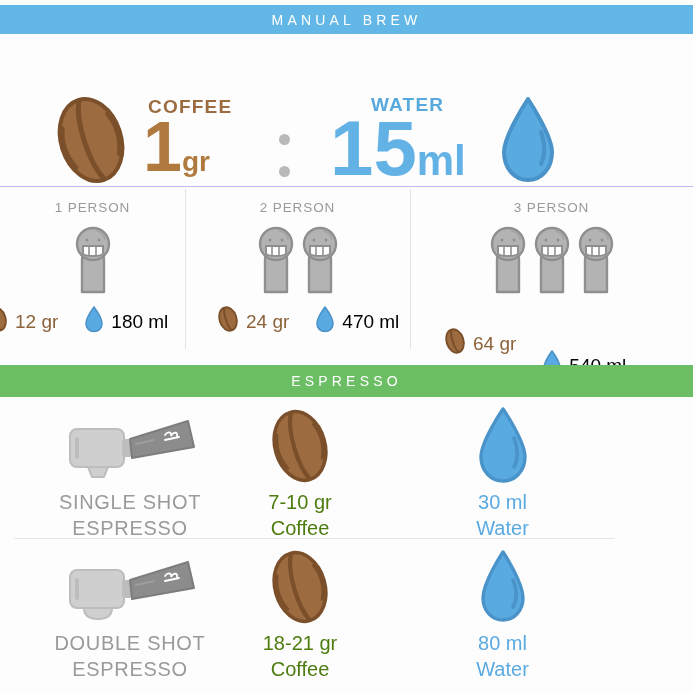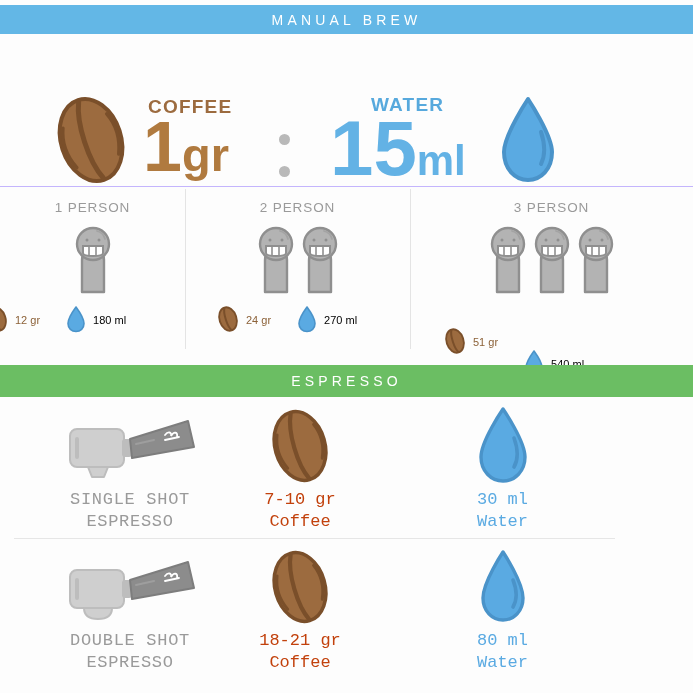--- a/index.html
+++ b/index.html
@@ -70,21 +70,21 @@
   .coffee-amount {
     position: absolute;
     left: 143px;
     top: 78px;
     color: #b07a3f;
     font-weight: 700;
     line-height: 1;
     white-space: nowrap;
   }
   .coffee-amount .num { font-size: 70px; }
-  .coffee-amount .unit { font-size: 47px; margin-top: 20px; }
+  .coffee-amount .unit { font-size: 28px; margin-top: 20px; }
 
   .colon-dots {
     position: absolute;
     left: 279px;
     top: 100px;
   }
   .colon-dots .dot {
     width: 11px;
     height: 11px;
     border-radius: 50%;
@@ -159,21 +159,21 @@
     justify-content: center;
     align-items: flex-end;
     gap: 4px;
   }
   .pcol-stats {
     position: absolute;
     top: 118px;
     width: 100%;
     display: flex;
     align-items: center;
-    font-size: 11px;
+    font-size: 19px;
   }
   .stat {
     display: flex;
     align-items: center;
     gap: 7px;
     white-space: nowrap;
   }
   .stat .txt.coffee { color: #8c6239; }
   .stat .txt.water  { color: #000000; }
 
@@ -216,25 +216,24 @@
 
   .esp-art {
     height: 86px;
     display: flex;
     align-items: center;
     justify-content: center;
     padding-top: 6px;
   }
   .esp-text {
     line-height: 1.32;
-    font-size: 17px;
-    font-family: Liberation Mono, monospace;
+    font-size: 20px;
   }
   .esp-text.label  { color: #9a9a9a; letter-spacing: 0.7px; }
-  .esp-text.coffee { color: #c2410c; }
+  .esp-text.coffee { color: #4d7c0f; }
   .esp-text.water  { color: #5aaae2; }
 
   .stack-line { display: block; }
 </style>
 </head>
 <body>
 
 <div class="page">
 
   <div class="banner manual">
@@ -356,21 +355,21 @@
             </svg>
           </span>
           <span class="txt coffee">24 gr</span>
         </span>
         <span class="stat s-water">
           <span>
             <svg width="20" height="28" viewBox="0 0 20 28">
               <path d="M10 2 C 10 2, 18 13, 18 18.5 C 18 23.5, 14.4 26.5, 10 26.5 C 5.6 26.5, 2 23.5, 2 18.5 C 2 13, 10 2, 10 2 Z" fill="#5aaae2" stroke="#4a93c9" stroke-width="1.6" stroke-linejoin="round"></path>
             </svg>
           </span>
-          <span class="txt water">270 ml</span>
+          <span class="txt water">470 ml</span>
         </span>
       </div>
     </div>
 
     <div class="pcol c3">
       <div class="pcol-title">3 PERSON</div>
       <div class="figures">
         <span>
           <svg width="40" height="74" viewBox="0 0 40 74">
             <path d="M9 36 C 9 30, 13 27, 20 27 C 27 27, 31 30, 31 36 L 31 68 L 9 68 Z" fill="#b3b3b3" stroke="#8f8f8f" stroke-width="2.4" stroke-linejoin="round"></path>
@@ -408,21 +407,21 @@
       <div class="pcol-stats">
         <span class="stat s-coffee">
           <span>
             <svg width="22" height="28" viewBox="0 0 22 28">
               <g transform="rotate(-18 11 14)">
                 <ellipse cx="11" cy="14" rx="8.5" ry="12" fill="#9c6b3f" stroke="#7a4f2a" stroke-width="1.8"></ellipse>
                 <path d="M11 2.5 C 8 7, 8 21, 11 25.5" fill="none" stroke="#7a4f2a" stroke-width="2" stroke-linecap="round"></path>
               </g>
             </svg>
           </span>
-          <span class="txt coffee">51 gr</span>
+          <span class="txt coffee">64 gr</span>
         </span>
         <span class="stat s-water">
           <span>
             <svg width="20" height="28" viewBox="0 0 20 28">
               <path d="M10 2 C 10 2, 18 13, 18 18.5 C 18 23.5, 14.4 26.5, 10 26.5 C 5.6 26.5, 2 23.5, 2 18.5 C 2 13, 10 2, 10 2 Z" fill="#5aaae2" stroke="#4a93c9" stroke-width="1.6" stroke-linejoin="round"></path>
             </svg>
           </span>
           <span class="txt water">540 ml</span>
         </span>
       </div>

